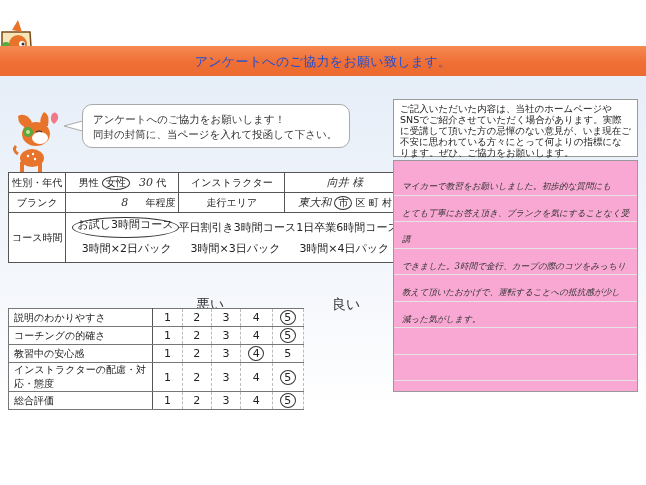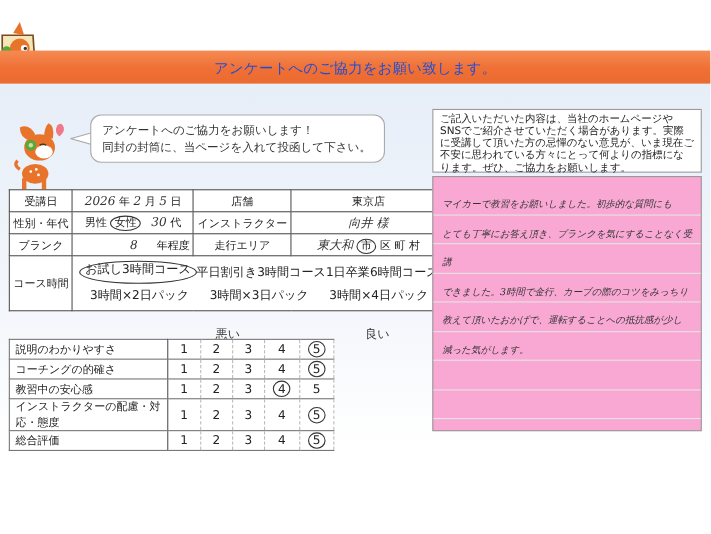--- a/index.html
+++ b/index.html
@@ -35,21 +35,21 @@
     }
     table.info td { border: 1px solid #555; height: 20px; text-align: center; padding: 0 3px; white-space: nowrap; }
     table.info td.lbl { width: 70px; }
     .hand { font-family: "DejaVu Serif", serif; font-style: italic; color: #333; font-size: 11px; }
     .circled { display: inline-block; border: 1px solid #333; border-radius: 50%; padding: 0 3px; line-height: 12px; }
     .course-cell { text-align: left !important; padding: 3px 6px !important; font-size: 11px; line-height: 21px; }
     .course-row { display: flex; justify-content: space-around; }
     .course-opt { display: inline-block; }
     .course-opt.selected { border: 1px solid #333; border-radius: 50%; padding: 0 4px; line-height: 13px; }
 
-    .rating-header { position: absolute; top: 296px; font-size: 11px; color: #333; }
+    .rating-header { position: absolute; top: 296px; font-size: 14px; color: #333; }
     table.ratings {
       position: absolute; left: 8px; top: 308px; width: 296px;
       border-collapse: collapse; font-size: 10px; background: #fff;
     }
     table.ratings td { border: 1px solid #777; height: 18px; padding: 0 5px; }
     table.ratings td.q { width: 182px; border-right: 1px solid #555; }
     table.ratings td.n { width: 33px; text-align: center; border-left: 1px dashed #bbb; border-right: 1px dashed #bbb; font-size: 11px; }
     table.ratings td.n.circled-n span { display: inline-block; border: 1px solid #333; border-radius: 50%; width: 16px; height: 15px; line-height: 13px; }
 
     .notice {
@@ -107,33 +107,20 @@
   <path d="M22 2 L0 8 L22 14 Z" fill="#fff" stroke="#aaa" stroke-width="1"></path>
   <rect x="20" y="3" width="3" height="10" fill="#fff"></rect>
 </svg>
 <div class="bubble">
   <div>アンケートへのご協力をお願いします！</div>
   <div>同封の封筒に、当ページを入れて投函して下さい。</div>
 </div>
 
 <table class="info">
   <tbody>
-      <tr>
-    <td class="lbl">受講日</td>
-    <td style="width:110px;">
-      <span class="hand">2026</span>
-      <span>年</span>
-      <span class="hand">2</span>
-      <span>月</span>
-      <span class="hand">5</span>
-      <span>日</span>
-    </td>
-    <td style="width:72px;">店舗</td>
-    <td>東京店</td>
-  </tr>
   <tr>
     <td class="lbl">性別・年代</td>
     <td>
       <span>男性</span>
       <span class="circled">女性</span>
       <span class="hand" style="margin-left:6px;">30</span>
       <span>代</span>
     </td>
     <td>インストラクター</td>
     <td class="hand">向井 様</td>

